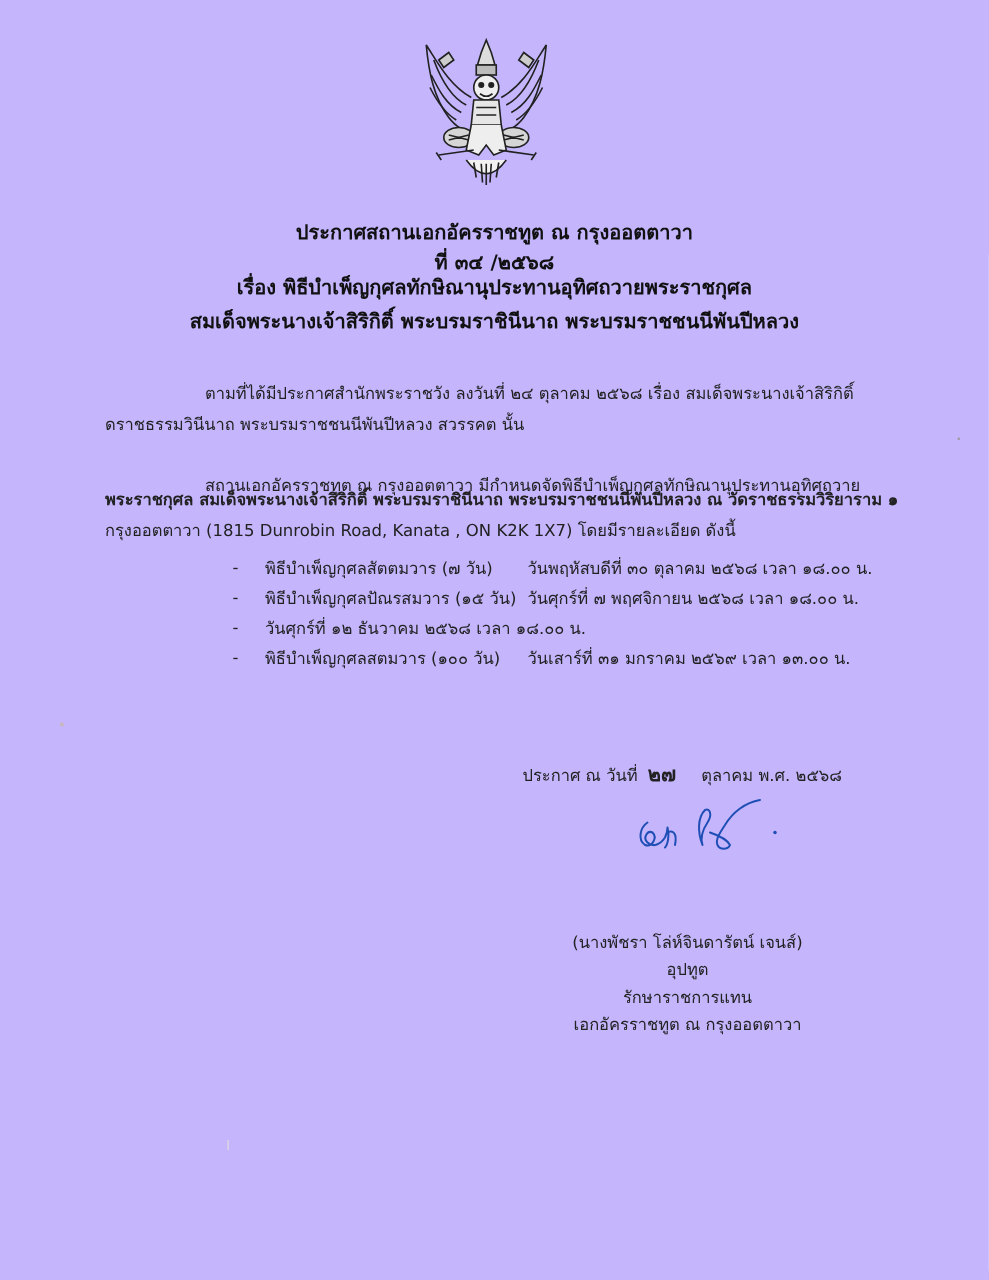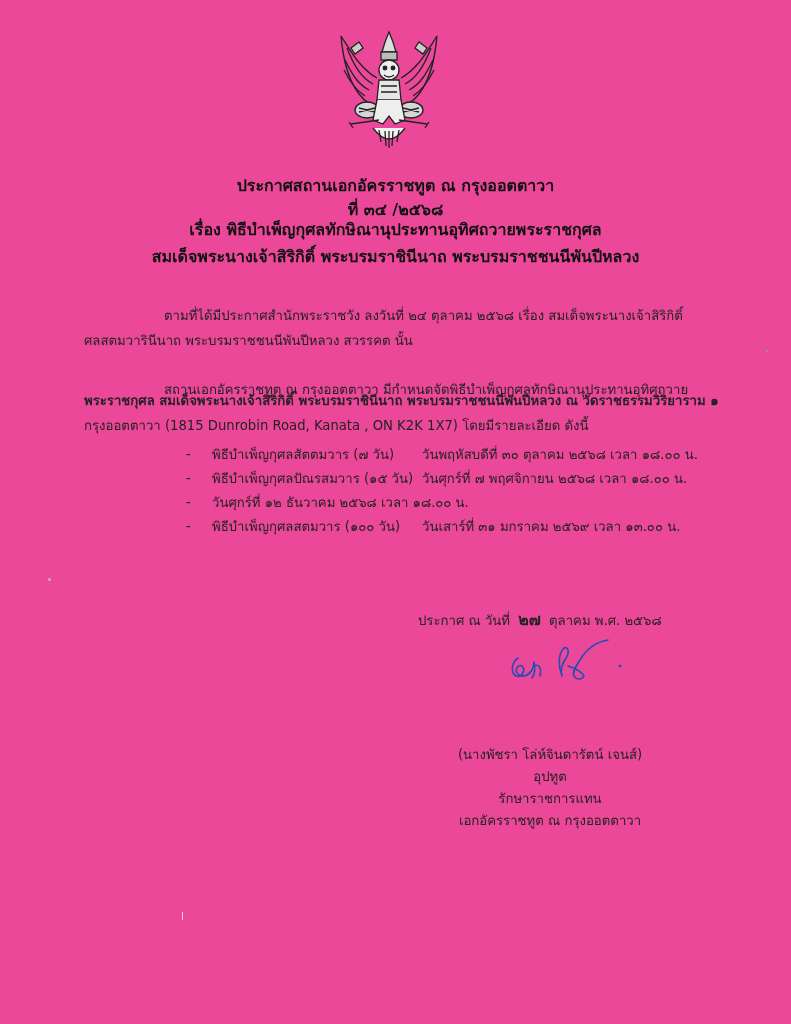--- a/index.html
+++ b/index.html
@@ -4,21 +4,21 @@
 <style>
   html, body { margin: 0; padding: 0; }
   body {
     width: 791px; height: 1024px;
     background: #ffffff;
     position: relative;
     overflow: hidden;
     font-family: "DejaVu Sans", "Liberation Sans", sans-serif;
     color: #1a1a1a;
   }
-  .page { position: absolute; inset: 0; background: #ec4899; }
+  .page { position: absolute; inset: 0; background: #c4b5fd; }
 
   .emblem {
     position: absolute; left: 329px; top: 28px; width: 120px; height: 122px;
   }
 
   .heading {
     position: absolute; left: 0; width: 791px; text-align: center;
     font-weight: bold; font-size: 16px; line-height: 20px; color: #111;
   }
   .h1 { top: 176px; left: 0; }
@@ -36,21 +36,21 @@
   .p2b { top: 388px; left: 84px; font-weight: bold; }
   .p2c { top: 413px; left: 84px; }
 
   .schedule { position: absolute; left: 186px; top: 442px; width: 540px; }
   .srow { display: flex; height: 24px; align-items: center; font-size: 13.2px; color: #222; white-space: nowrap; }
   .dash { width: 26px; }
   .ceremony { width: 210px; }
   .when { flex: 1; }
 
   .announce { position: absolute; top: 607px; left: 418px; font-size: 13.2px; color: #222; white-space: nowrap; }
-  .announce .day { font-weight: bold; font-size: 16px; margin: 0 4px 0 4px; }
+  .announce .day { font-weight: bold; font-size: 16px; margin: 0 16px 0 4px; }
 
   .signature { position: absolute; left: 500px; top: 636px; width: 130px; height: 48px; }
 
   .sigblock { position: absolute; left: 440px; top: 706px; width: 220px; text-align: center; font-size: 13.2px; line-height: 22px; color: #222; margin-top: 38px; }
 
   .speck { position: absolute; border-radius: 50%; }
 </style>
 </head>
 <body>
 
@@ -96,21 +96,21 @@
       </g>
     </svg>
   </div>
 
   <div class="heading h1">ประกาศสถานเอกอัครราชทูต ณ กรุงออตตาวา</div>
   <div class="heading h2">ที่ ๓๔ /๒๕๖๘</div>
   <div class="heading h3">เรื่อง พิธีบำเพ็ญกุศลทักษิณานุประทานอุทิศถวายพระราชกุศล</div>
   <div class="heading h4">สมเด็จพระนางเจ้าสิริกิติ์ พระบรมราชินีนาถ พระบรมราชชนนีพันปีหลวง</div>
 
   <div class="para p1a">ตามที่ได้มีประกาศสำนักพระราชวัง ลงวันที่ ๒๔ ตุลาคม ๒๕๖๘ เรื่อง สมเด็จพระนางเจ้าสิริกิติ์</div>
-  <div class="para p1b">ศลสตมวารินีนาถ พระบรมราชชนนีพันปีหลวง สวรรคต นั้น</div>
+  <div class="para p1b">ดราชธรรมวินีนาถ พระบรมราชชนนีพันปีหลวง สวรรคต นั้น</div>
   <div class="para p2a">สถานเอกอัครราชทูต ณ กรุงออตตาวา มีกำหนดจัดพิธีบำเพ็ญกุศลทักษิณานุประทานอุทิศถวาย</div>
   <div class="para p2b">พระราชกุศล สมเด็จพระนางเจ้าสิริกิติ์ พระบรมราชินีนาถ พระบรมราชชนนีพันปีหลวง ณ วัดราชธรรมวิริยาราม ๑</div>
   <div class="para p2c">กรุงออตตาวา (1815 Dunrobin Road, Kanata , ON K2K 1X7) โดยมีรายละเอียด ดังนี้</div>
 
   <div class="schedule">
     <div class="srow">
       <span class="dash">-</span>
       <span class="ceremony">พิธีบำเพ็ญกุศลสัตตมวาร (๗ วัน)</span>
       <span class="when">วันพฤหัสบดีที่ ๓๐ ตุลาคม ๒๕๖๘ เวลา ๑๘.๐๐ น.</span>
     </div>

